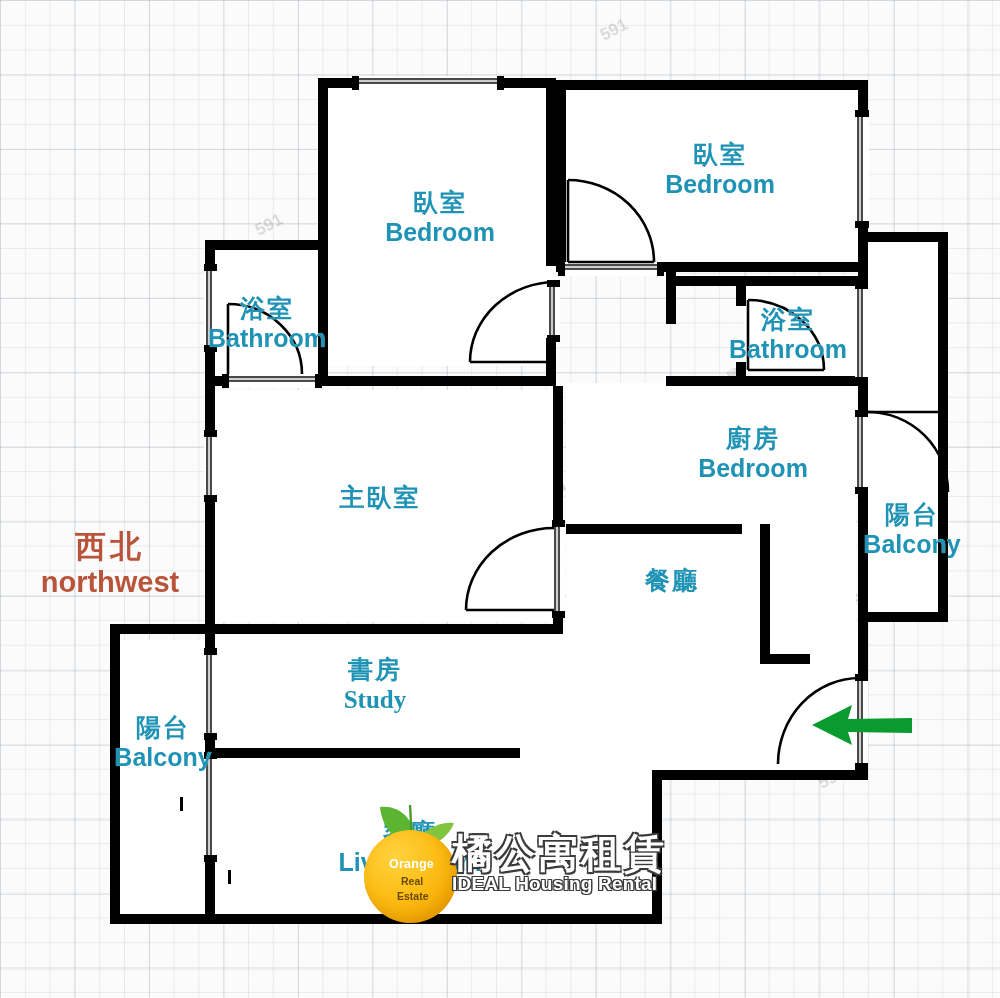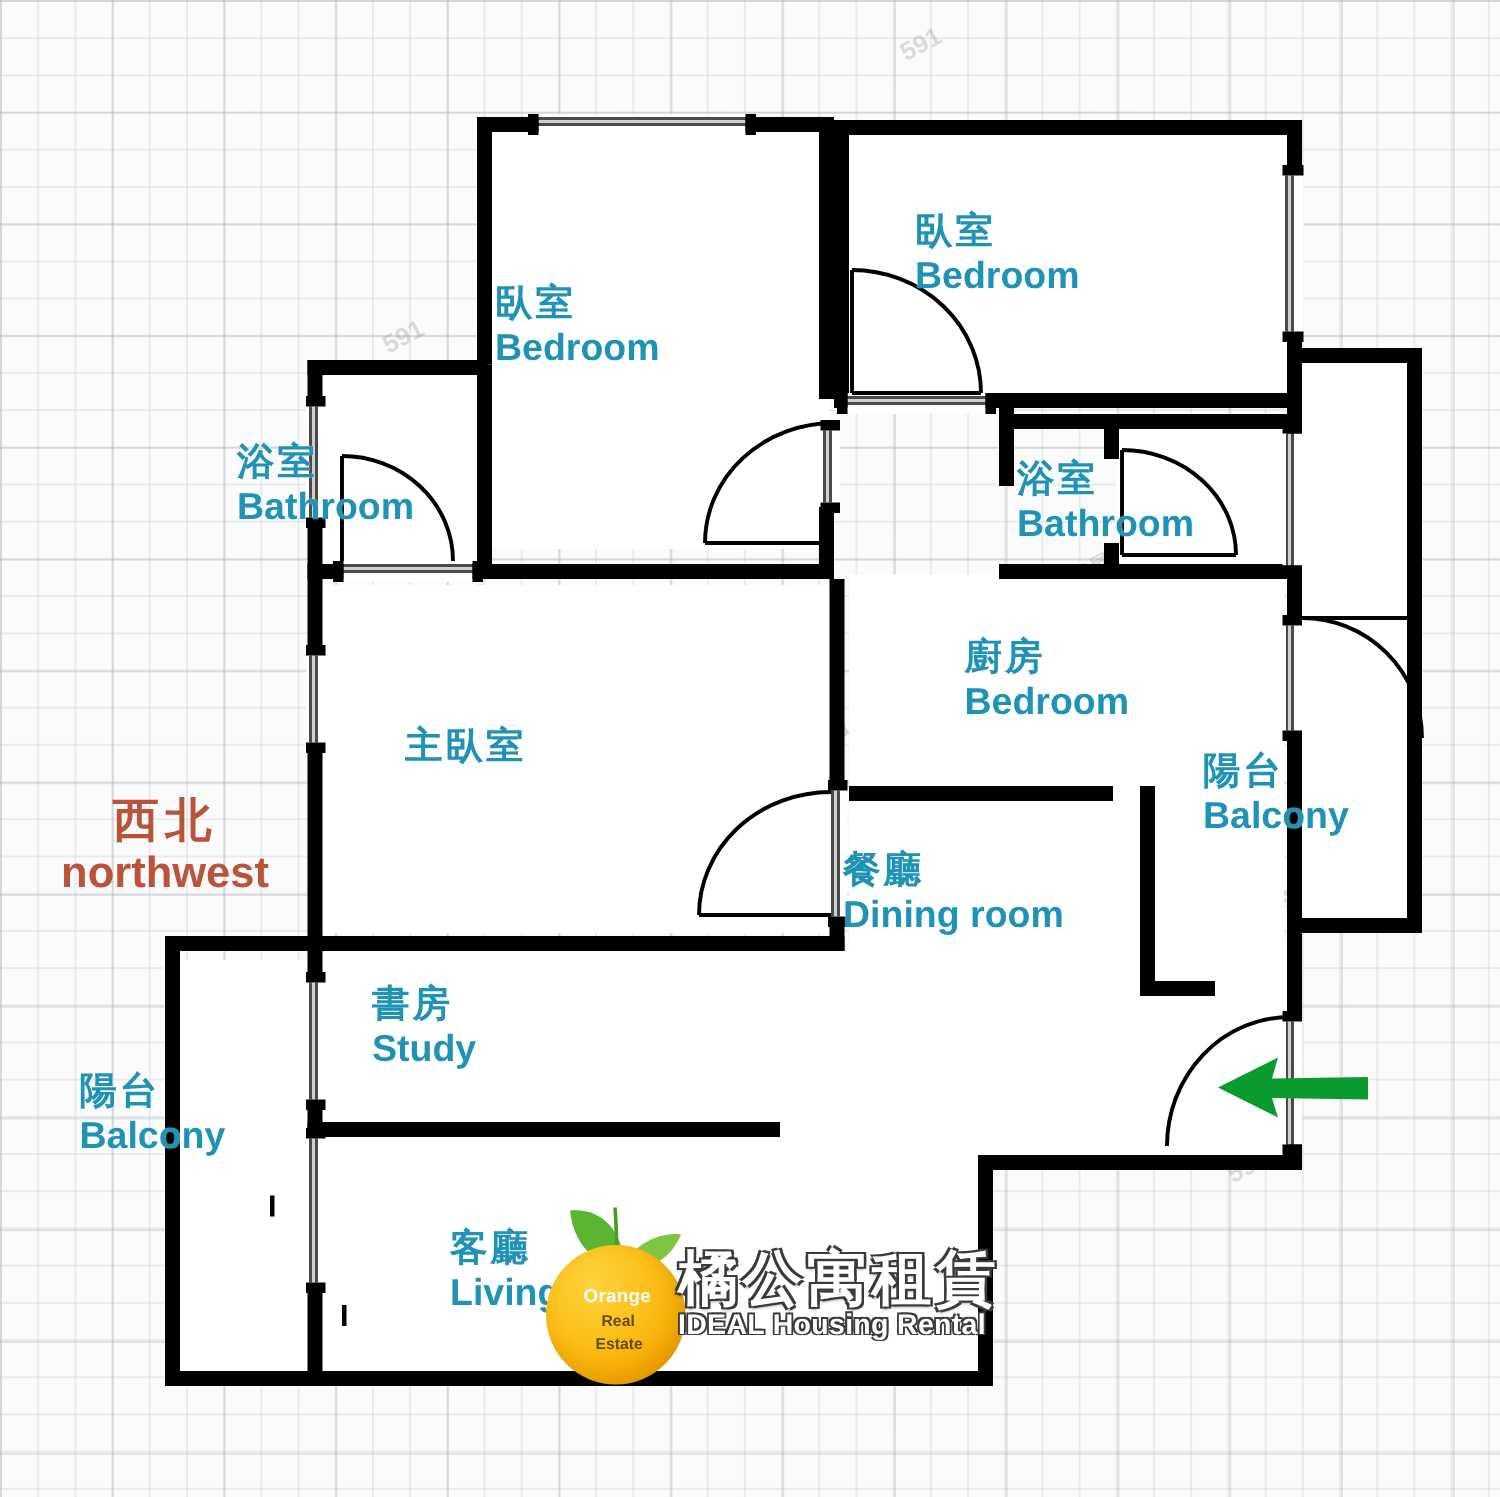--- a/index.html
+++ b/index.html
@@ -30,21 +30,21 @@
   .wall {
     position: absolute;
     background: #000000;
   }
   .room-fill {
     position: absolute;
     background: #ffffff;
   }
   .room-label {
     position: absolute;
-    text-align: left;
+    text-align: center;
     color: #1f93b5;
     font-weight: bold;
     line-height: 1.18;
     white-space: nowrap;
     text-shadow: 0 0 1px rgba(255,255,255,0.9);
     pointer-events: none;
   }
   .room-label .cn {
     display: block;
     font-size: 25px;
@@ -409,24 +409,23 @@
     <span class="en">Bedroom</span>
   </div>
 
   <div class="room-label" style="left:802px; top:500px; width:220px;">
     <span class="cn">陽台</span>
     <span class="en">Balcony</span>
   </div>
 
   <div class="room-label" style="left:562px; top:566px; width:220px;">
     <span class="cn">餐廳</span>
-    <span class="en">Dining room</span>
-  </div>
-
-  <div class="room-label" style="left:248px; top:655px; width:220px;">
+  </div>
+
+  <div class="room-label" style="left:265px; top:655px; width:220px;font-family:Liberation Serif, serif;">
     <span class="cn">書房</span>
     <span class="en">Study</span>
   </div>
 
   <div class="room-label" style="left:53px; top:713px; width:220px;">
     <span class="cn">陽台</span>
     <span class="en">Balcony</span>
   </div>
 
   <div class="room-label" style="left:300px; top:818px; width:220px;">

